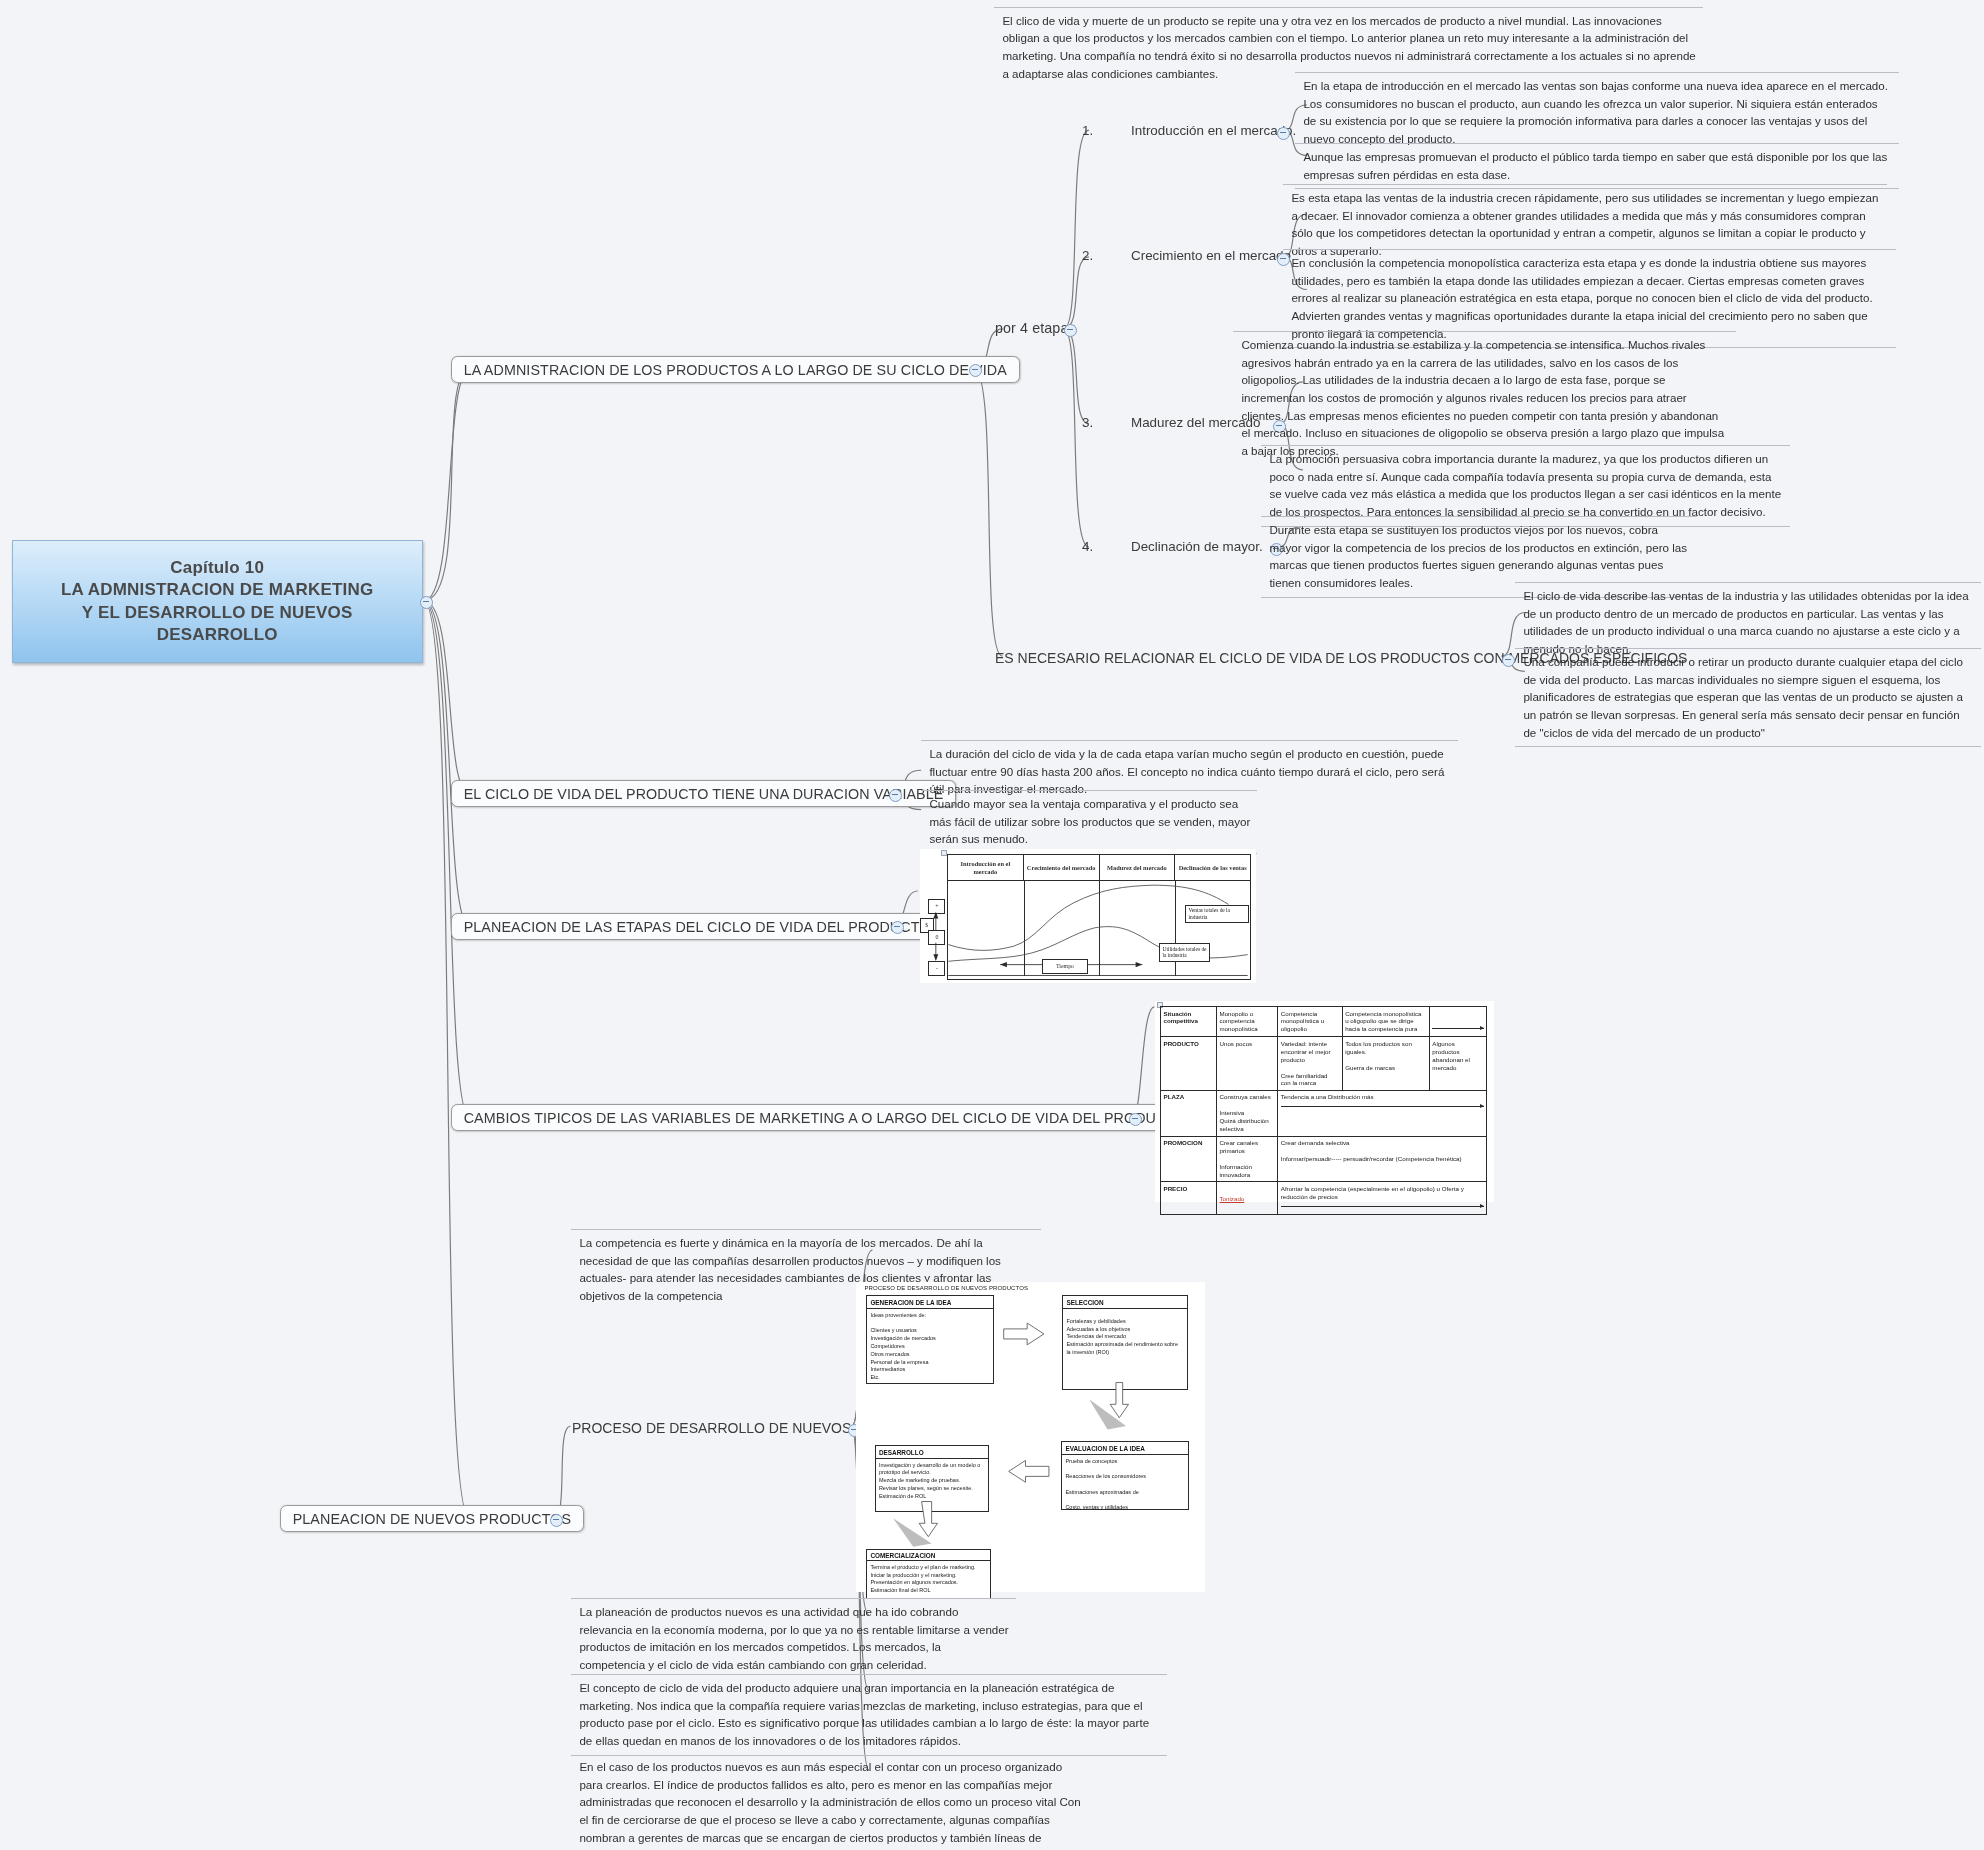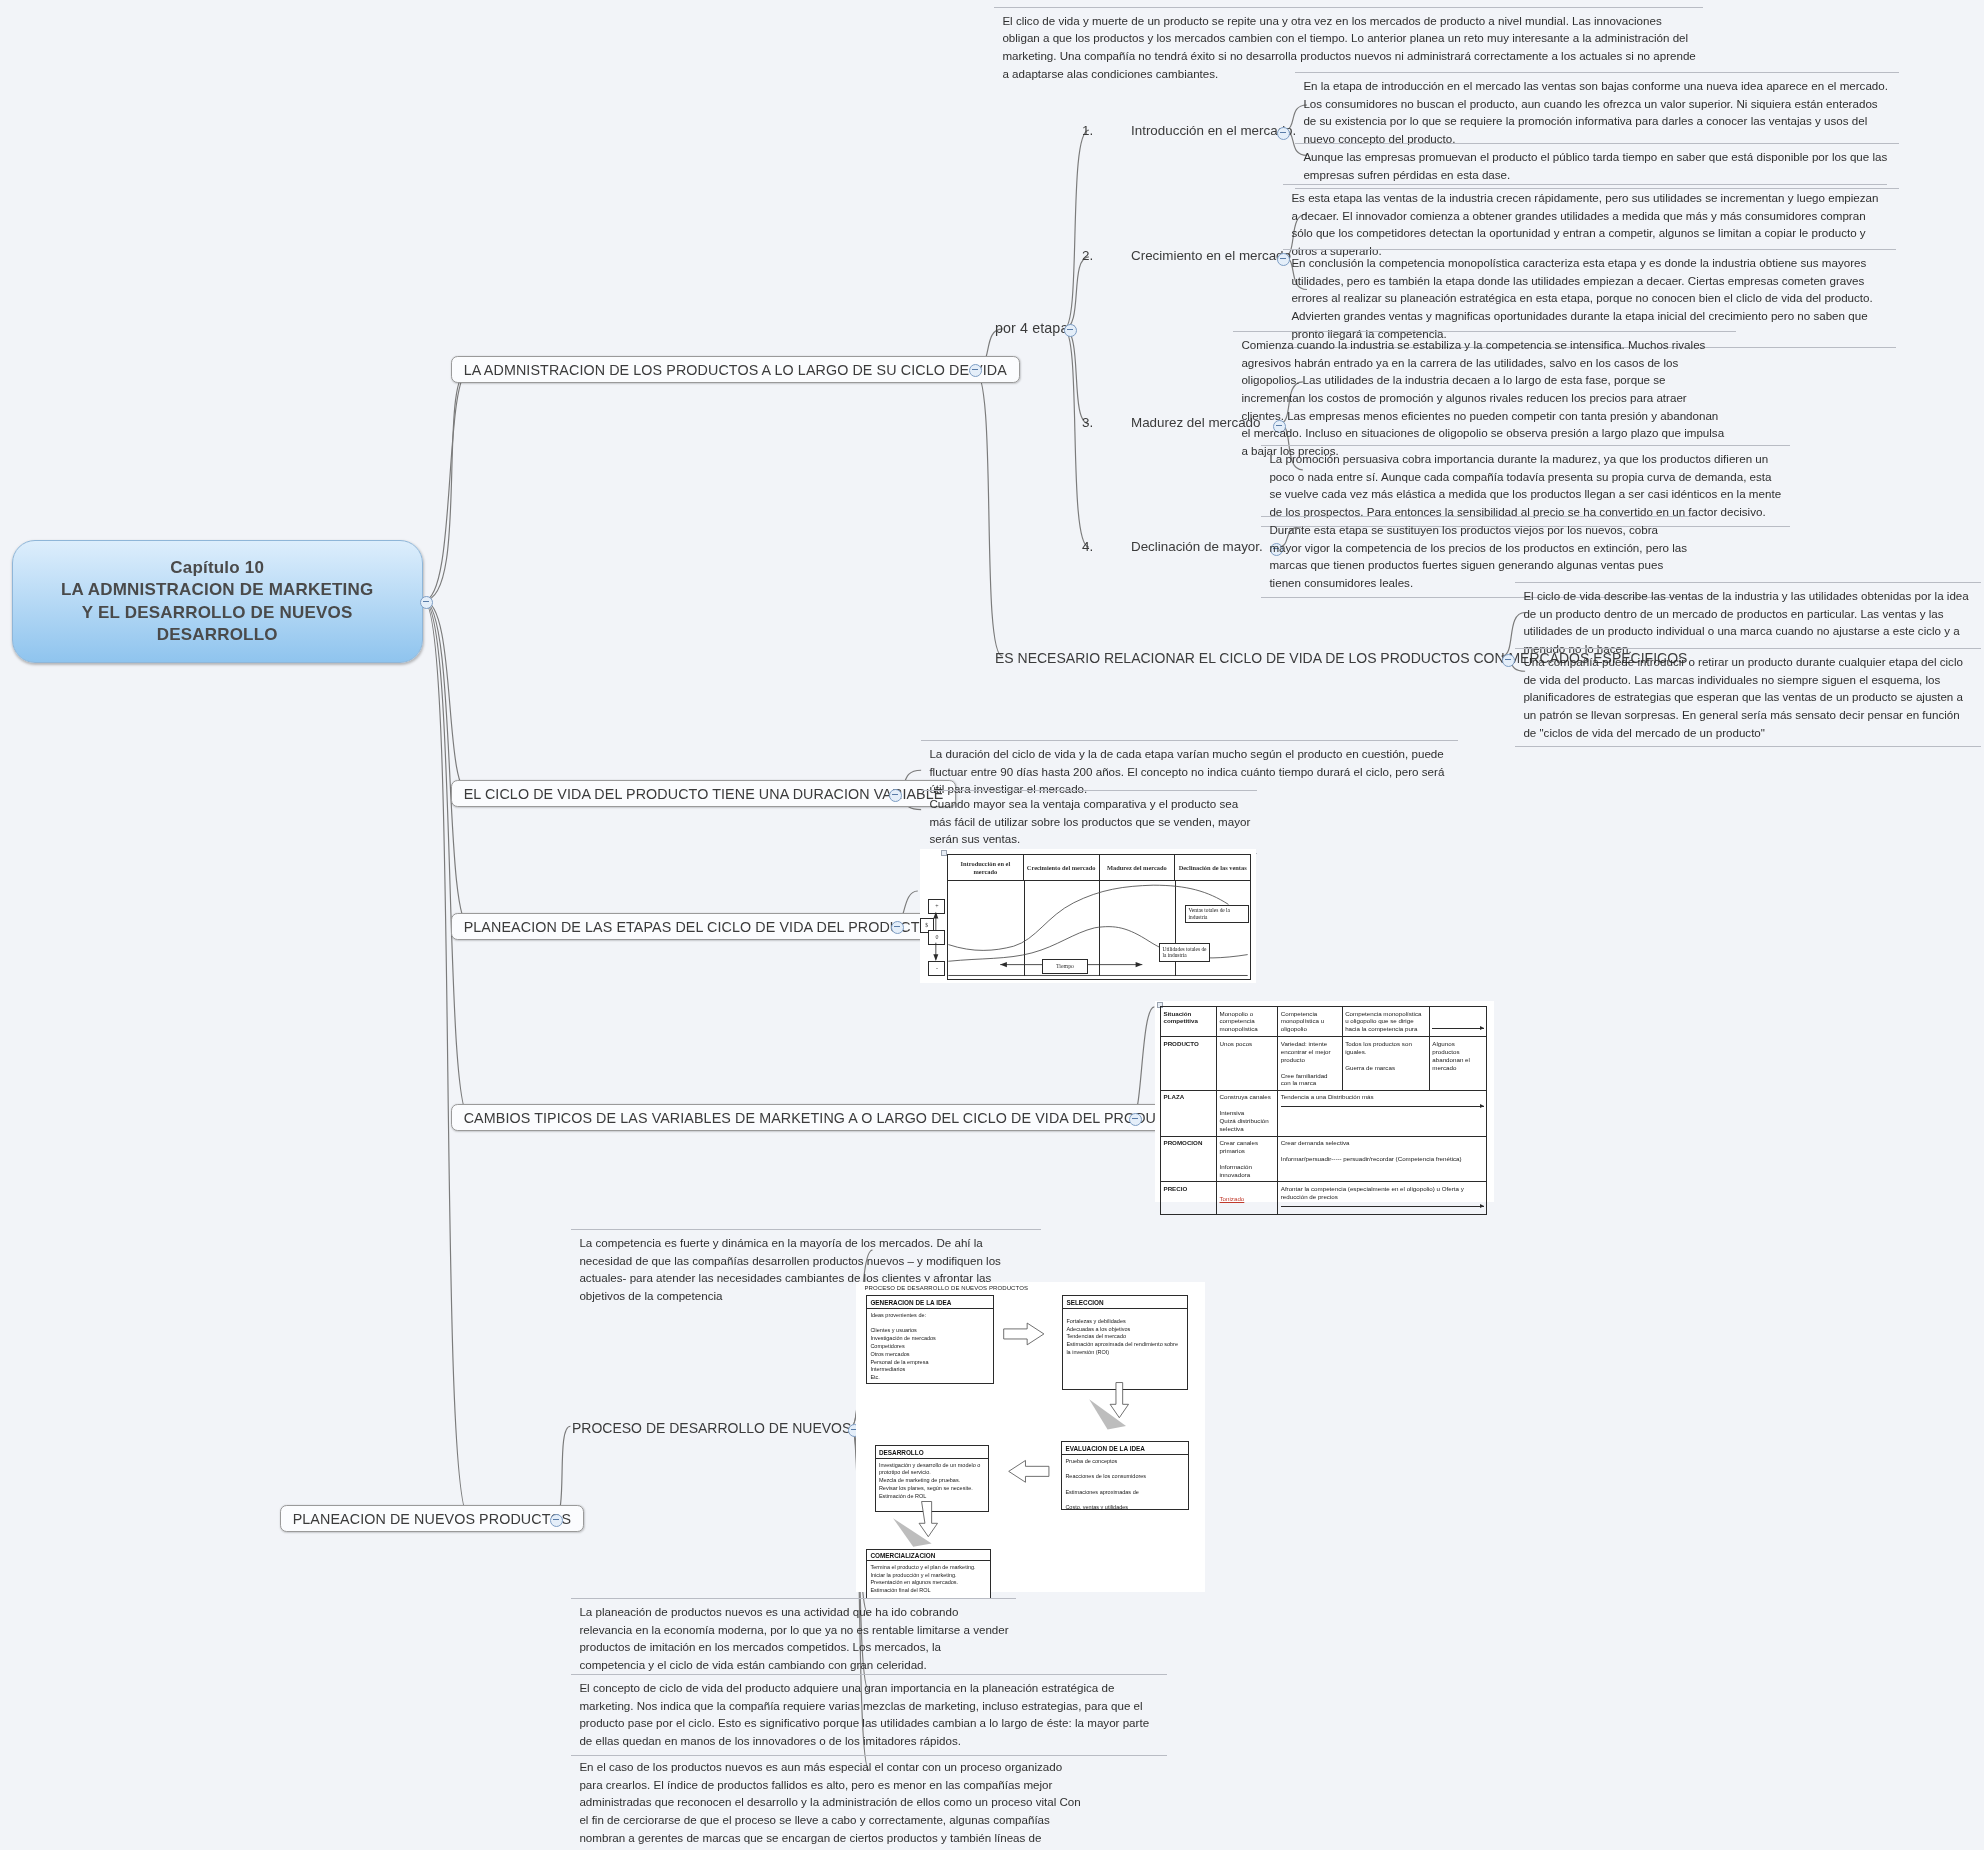--- a/index.html
+++ b/index.html
@@ -5,21 +5,21 @@
   html,body{margin:0;padding:0;background:#f2f4f8;}
   body{font-family:"Liberation Sans",sans-serif;color:#333;}
   #canvas{position:relative;width:1984px;height:1850px;background:#f2f4f8;overflow:hidden;}
   svg.links{position:absolute;left:0;top:0;width:1984px;height:1850px;pointer-events:none;}
 
   .node{position:absolute;box-sizing:border-box;}
 
   
   .root{
     left:11.7px;top:540px;width:411px;height:123px;
-    border:0.8px solid #8fb6d8;border-radius:23px;
+    border:0.8px solid #8fb6d8;border-radius:0;
     background:linear-gradient(to bottom,#ddeefc 0%,#8fc4ee 100%);
     box-shadow:0.8px 1.7px 2.5px rgba(0,0,0,.25);
     display:flex;align-items:center;justify-content:center;text-align:center;
     font-weight:bold;font-size:17px;color:#4a4a4a;line-height:1.32;letter-spacing:0.2px;
   }
 
   
   .mainbox{
     border:0.8px solid #9a9a9a;border-radius:6.7px;background:#fbfcfe;
     box-shadow:0.4px 0.8px 1.7px rgba(0,0,0,.18);
@@ -200,21 +200,21 @@
   <div class="node ulabel" style="left:995px;top:650px;">ES NECESARIO RELACIONAR EL CICLO DE VIDA DE LOS PRODUCTOS CON MERCADOS ESPECIFICOS</div>
   <div class="toggle" style="left:1502px;top:654px;"></div>
   <div class="node note nobottom" style="left:1515px;top:582px;width:466px;">El ciclo de vida describe las ventas de la industria y las utilidades obtenidas por la idea de un producto dentro de un mercado de productos en particular. Las ventas y las utilidades de un producto individual o una marca cuando no ajustarse a este ciclo y a menudo no lo hacen.</div>
   <div class="node note" style="left:1515px;top:648px;width:466px;">Una compañía puede introducir o retirar un producto durante cualquier etapa del ciclo de vida del producto. Las marcas individuales no siempre siguen el esquema, los planificadores de estrategias que esperan que las ventas de un producto se ajusten a un patrón se llevan sorpresas. En general sería más sensato decir pensar en función de "ciclos de vida del mercado de un producto"</div>
 
   <div class="node mainbox" style="left:451px;top:780px;height:27px;">
     <span>EL CICLO DE VIDA DEL PRODUCTO TIENE UNA DURACION VARIABLE</span>
   </div>
   <div class="toggle" style="left:889px;top:789px;"></div>
   <div class="node note nobottom" style="left:921px;top:740px;width:537px;">La duración del ciclo de vida y la de cada etapa varían mucho según el producto en cuestión, puede fluctuar entre 90 días hasta 200 años. El concepto no indica cuánto tiempo durará el ciclo, pero será útil para investigar el mercado.</div>
-  <div class="node note" style="left:921px;top:790px;width:336px;">Cuando mayor sea la ventaja comparativa  y el producto sea más fácil de utilizar sobre los productos que se venden, mayor serán sus ventas.</div>
+  <div class="node note" style="left:921px;top:790px;width:336px;">Cuando mayor sea la ventaja comparativa  y el producto sea más fácil de utilizar sobre los productos que se venden, mayor serán sus menudo.</div>
 
   <div class="node mainbox" style="left:451px;top:913px;height:27px;">
     <span>PLANEACION DE LAS ETAPAS DEL CICLO DE VIDA DEL PRODUCTO</span>
   </div>
   <div class="toggle" style="left:891px;top:921px;"></div>
 
   <div class="plcwrap">
     <div class="corner" style="left:21px;top:0.8px;"></div>
     <div class="plc">
       <div class="plc-head">

